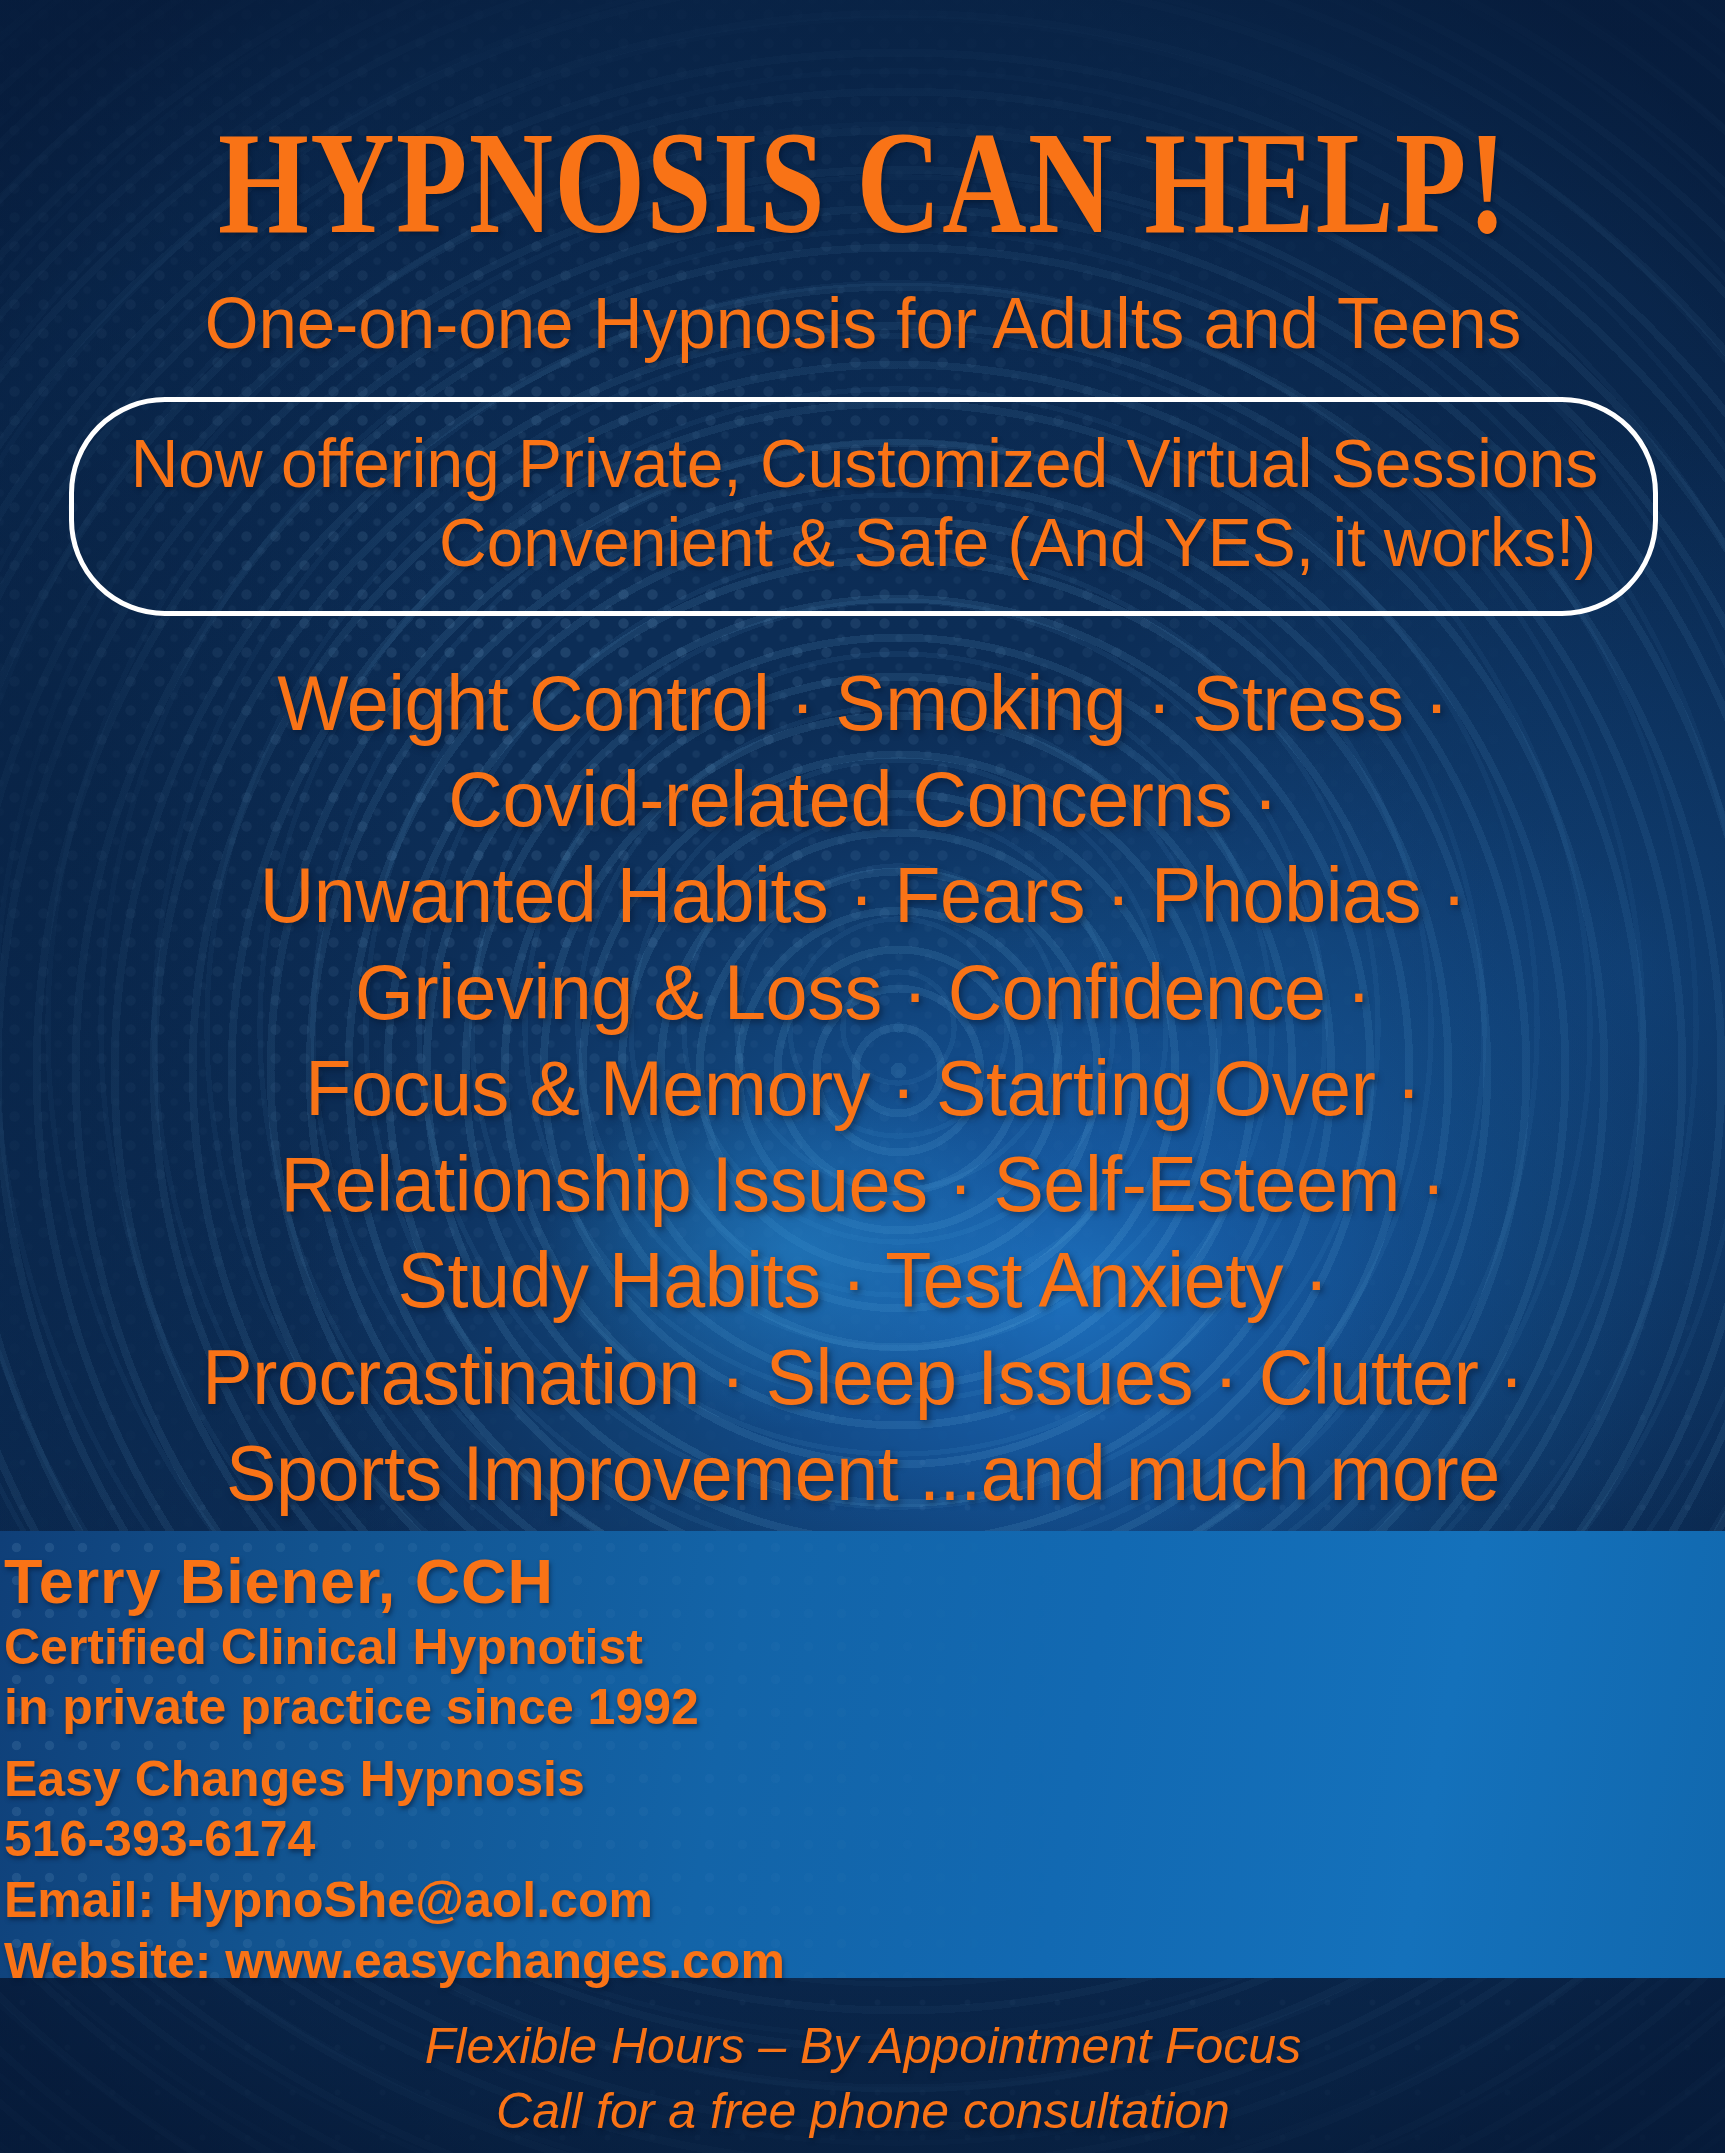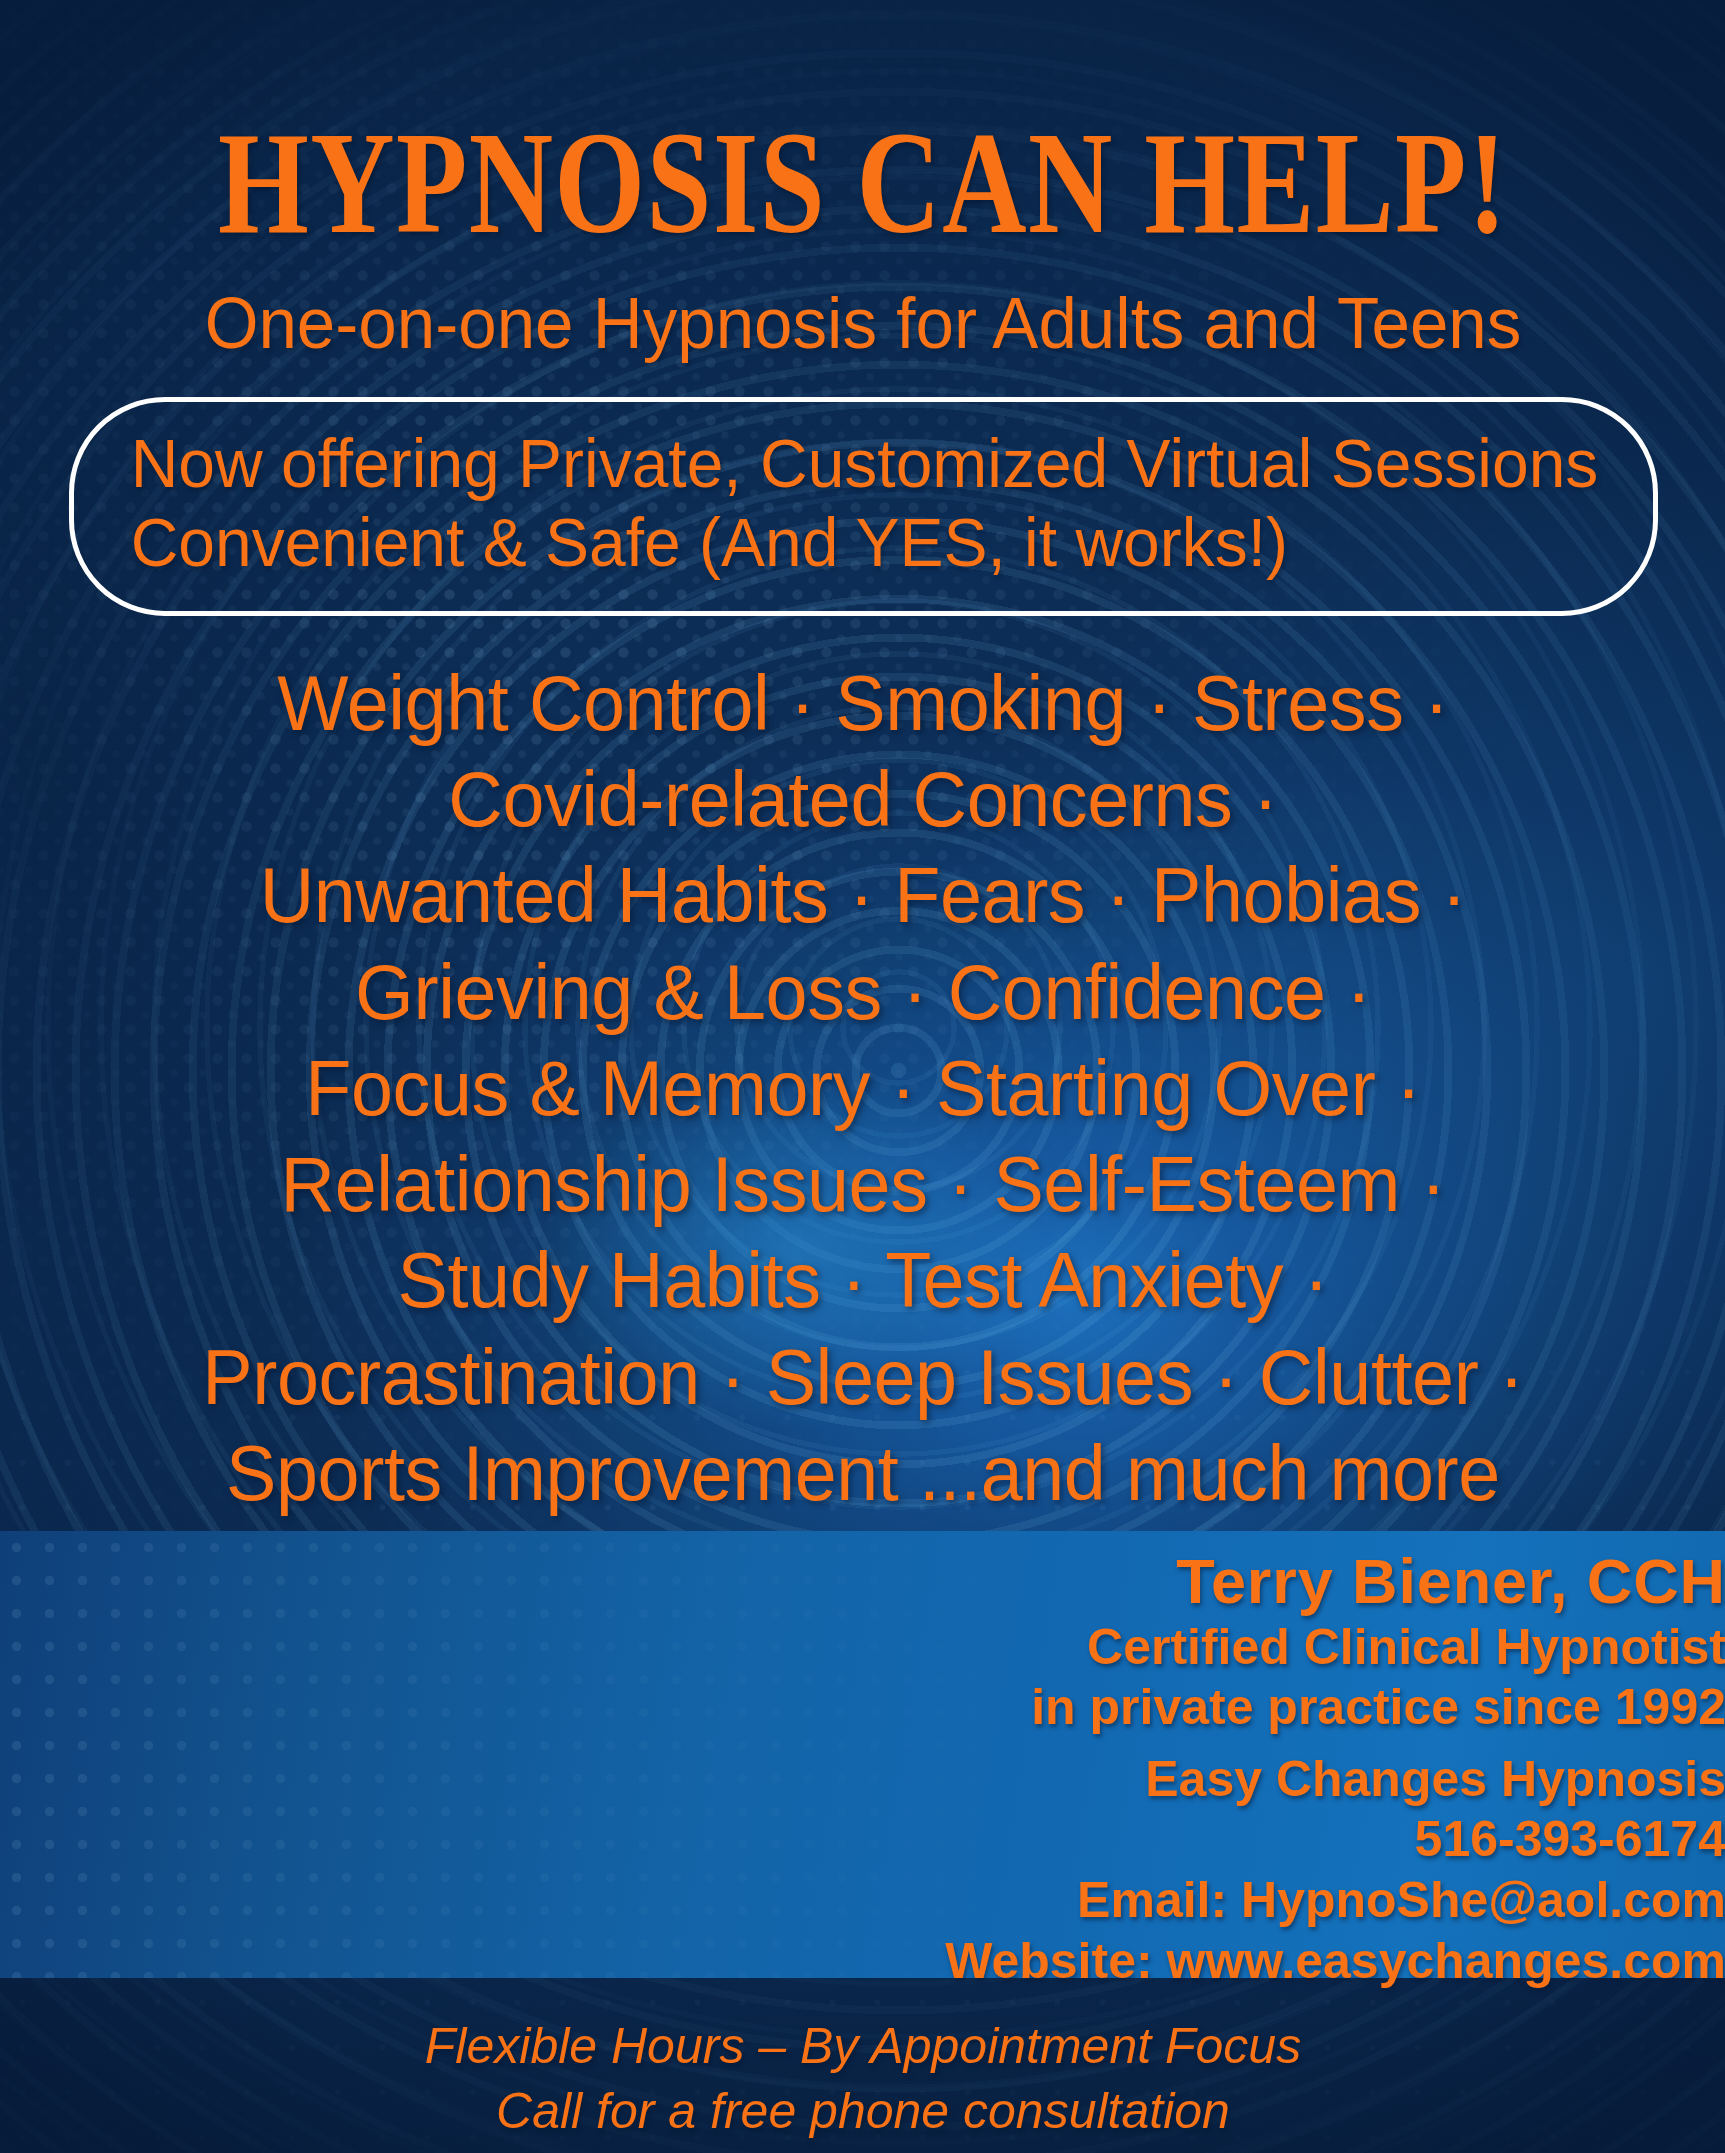--- a/index.html
+++ b/index.html
@@ -118,21 +118,21 @@
   }
 
   
   .vbox {
     margin: 38px auto 0;
     width: 1589px;
     box-sizing: border-box;
     border: 5.1px solid #ffffff;
     border-radius: 96px;
     padding: 22px 34px 29px;
-    text-align: left;
+    text-align: right;
   }
   .vbox-line {
     font-size: 68px;
     line-height: 1.16;
     font-weight: 400;
     white-space: nowrap;
     transform: scaleX(0.97);
     text-shadow: 1.7px 2.6px 4.3px rgba(4,20,45,.45);
   }
 
@@ -162,25 +162,25 @@
     content: "";
     position: absolute;
     inset: 0;
     background-image: radial-gradient(circle, rgba(160,205,240,.12) 4.3px, rgba(160,205,240,0) 5.1px);
     background-size: 33px 33px;
     -webkit-mask-image: linear-gradient(90deg, #000 0%, rgba(0,0,0,.45) 30%, transparent 62%);
             mask-image: linear-gradient(90deg, #000 0%, rgba(0,0,0,.45) 30%, transparent 62%);
   }
   .contact {
     position: absolute;
-    left: 16px; right: 0;
+    left: 4px; right: 0;
     top: 1531px;
     height: 447px;
     z-index: 6;
-    text-align: right;
+    text-align: left;
     padding-top: 15.4px;
     box-sizing: border-box;
   }
   .c-name {
     font-size: 63px;
     font-weight: bold;
     line-height: 1.12;
     letter-spacing: 0.9px;
     text-shadow: 1.7px 2.6px 4.3px rgba(4,22,50,.5);
   }

